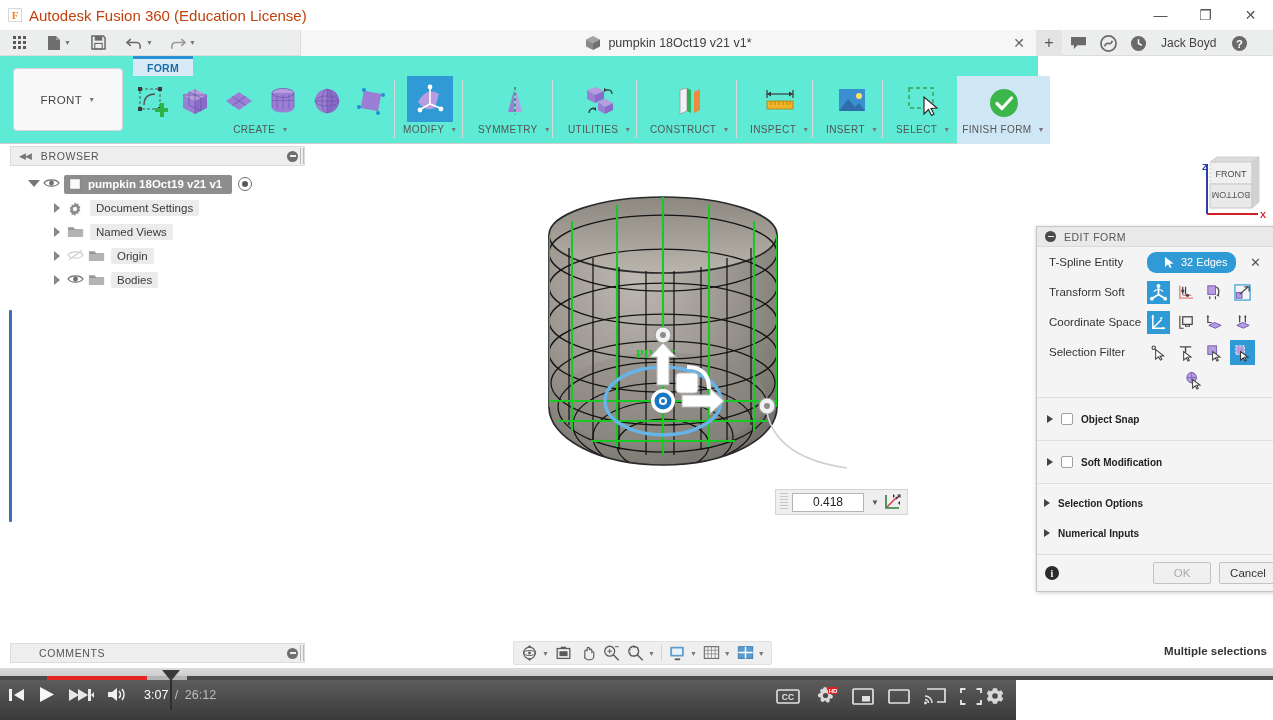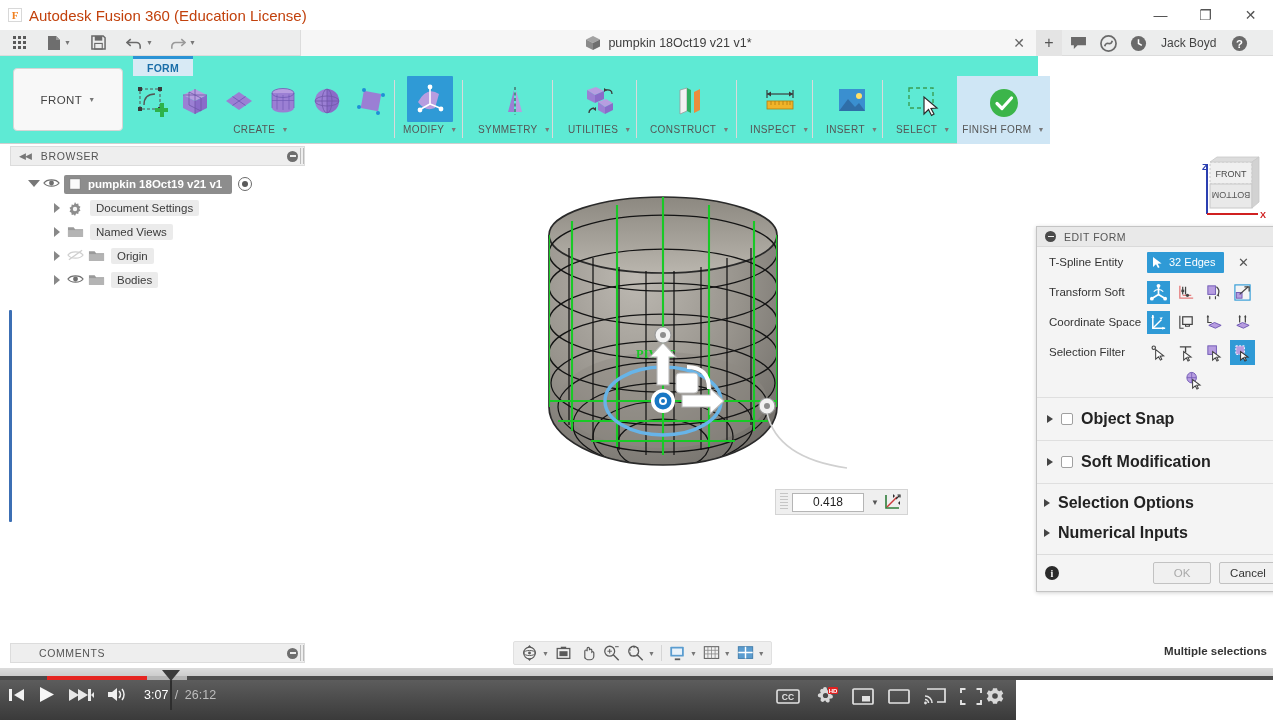--- a/index.html
+++ b/index.html
@@ -201,34 +201,34 @@
     display:flex; align-items:center; padding-left:8px; gap:8px;
   }
   #dlg-head .cdot { width:11px;height:11px;border-radius:50%;background:#4a4a4a;
                     display:flex;align-items:center;justify-content:center;}
   #dlg-head .cdot i{display:block;width:6px;height:1.5px;background:#eee;}
   #dlg-title { font-size:10.5px; color:#555; letter-spacing:.5px; }
   .dlg-row { display:flex; align-items:center; height:30px; padding-left:12px; }
   .dlg-label { width:98px; font-size:11.5px; color:#333; }
   .chipbtn {
     height:21px; background:#2f9ad6; color:#fff; font-size:11px;
-    display:flex; align-items:center; gap:5px; padding:0 9px 0 5px; border-radius:1px;
+    display:flex; align-items:center; gap:5px; padding:0 9px 0 17px; border-radius:9px;
   }
   .xbtn { margin-left:12px; color:#555; font-size:13px; width:14px; text-align:center;}
   .ibtn {
     width:23px;height:23px;margin-right:5px;
     display:flex;align-items:center;justify-content:center;
   }
   .ibtn.on { background:#2f9ad6; }
   .ibtn.sel { background:#2f9ad6; outline:1px solid #2f9ad6; }
   .divline { height:1px; background:#dfdfdf; margin:4px 0; }
   .grp-row { display:flex; align-items:center; height:34px; padding-left:10px; gap:8px;}
   .tri-s { width:0;height:0;border-left:6px solid #444;border-top:4.5px solid transparent;border-bottom:4.5px solid transparent;}
   .cbx { width:12px;height:12px;border:1px solid #a0a0a0;background:#fff;border-radius:2px;}
-  .grp-lbl { font-size:16px; color:#222; font-weight:bold; }
+  .grp-lbl { font-size:10px; color:#222; font-weight:bold; }
   #dlg-foot {
     position:absolute; left:0; bottom:0; width:100%; height:37px;
     border-top:1px solid #dcdcdc; display:flex; align-items:center; padding:0 8px;
   }
   .info-i {
     width:14px;height:14px;border-radius:50%;background:#2b2b2b;color:#fff;
     font-size:10px;font-weight:bold;display:flex;align-items:center;justify-content:center;
     font-family:"Liberation Serif",serif;
   }
   .dbtn {

